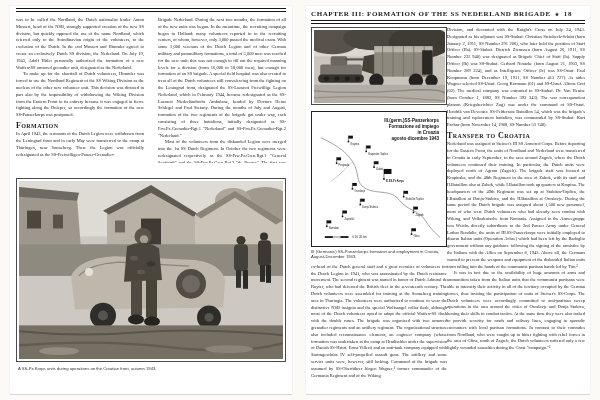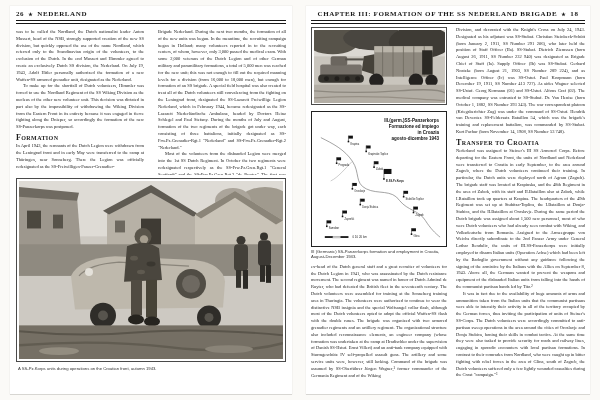--- a/index.html
+++ b/index.html
@@ -8,54 +8,49 @@
     position:relative;overflow:hidden;background:#fbfaf7;
     font-family:"Liberation Serif",serif;color:#1c1c1c;
   }
   .page{position:absolute;top:6px;height:388px;background:#ffffff;
         box-shadow:0 1px 0 #d7d6d2,0 0 0 0.5px #edecea}
   .page-left{left:10px;width:282px;padding:0 6px}
   .page-right{left:306px;width:284px;padding:0 5px}
 
   .running{display:flex;align-items:baseline;gap:4px;padding-top:4px;
            font-weight:bold;font-variant:small-caps;font-size:7px;letter-spacing:.6px;white-space:nowrap}
-  .page-right .running{justify-content:center}
+  .page-right .running{justify-content:flex-start}
   .running .star{font-size:5px;position:relative;top:-0.5px}
   .rules{margin-top:2px;height:4px;border-top:1.8px solid #161616;border-bottom:.7px solid #161616}
 
   .cols{display:flex;gap:14px;margin-top:5px;height:146px;overflow:hidden}
   .col{flex:1;font-size:4.5px;line-height:6.8px;text-align:justify;overflow:hidden}
   .col p{margin:0}
   p.ind{text-indent:7px}
   h3.sect{font-size:8px;font-weight:bold;font-variant:small-caps;letter-spacing:.4px;margin:4px 0 1.5px}
 
   .photoL{position:absolute;left:6px;top:172px;width:270px;height:184px;
           border:1px solid #4a4a4a;padding:2px;background:#fff}
   .photoL svg,.photoR svg,.mapbox svg{width:100%;height:100%;display:block}
   .capL{position:absolute;left:8px;top:360px;width:266px;
         font-family:"Liberation Sans",sans-serif;font-size:4.2px;color:#333;white-space:nowrap;overflow:hidden}
 
-  .rp-body{position:absolute;left:5px;right:5px;top:21px;bottom:5px;display:flex;gap:9px}
+  .rp-body{position:absolute;left:5px;right:5px;top:21px;bottom:5px;display:flex;}
   .rp-colA{width:136px;display:flex;flex-direction:column;overflow:hidden}
   .photoR{height:78px;border:1px solid #4a4a4a;padding:1.5px;background:#fff;flex:none}
   .mapbox{height:136px;margin-top:6px;border:1px solid #222;background:#fff;flex:none}
   .map-cap{margin-top:2px;font-family:"Liberation Sans",sans-serif;font-size:4.2px;line-height:5.4px;color:#333;flex:none}
   .colA-text{margin-top:4px;flex:1;font-size:4.5px;line-height:6.8px;text-align:justify;overflow:hidden}
   .rp-colB{flex:1;font-size:4.5px;line-height:6.8px;text-align:justify;overflow:hidden}
   .rp-colB p{margin:0}
 </style>
 </head>
 <body>
 
 <section class="page page-left">
-  <div class="running">
-    <span>26</span>
-    <span class="star">★</span>
-    <span>NEDERLAND</span>
-  </div>
   <div class="rules"></div>
 
   <div class="cols">
     <div class="col">
       <p>was to be called the Nordland, the Dutch nationalist leader Anton Mussert, head of the NSB, strongly supported creation of the new SS division, but quickly opposed the use of the name Nordland, which referred only to the Scandinavian origin of the volunteers, to the exclusion of the Dutch. In the end Mussert and Himmler agreed to create an exclusively Dutch SS division, the Nederland. On July 19, 1943, Adolf Hitler personally authorized the formation of a new Waffen-SS armored grenadier unit, designated as the Nederland.</p>
       <p class="ind">To make up for the shortfall of Dutch volunteers, Himmler was forced to use the Nordland Regiment of the SS Wiking Division as the nucleus of the other new volunteer unit. This decision was dictated in part also by the impossibility of withdrawing the Wiking Division from the Eastern Front in its entirety because it was engaged in fierce fighting along the Dnieper, so accordingly the formation of the new SS-Panzerkorps was postponed.</p>
       <h3 class="sect">Formation</h3>
       <p>In April 1943, the remnants of the Dutch Legion were withdrawn from the Leningrad front and in early May were transferred to the camp at Thüringen, near Sonneberg. There the Legion was officially redesignated as the SS-Freiwilligen-Panzer-Grenadier-</p>
     </div>
     <div class="col">

